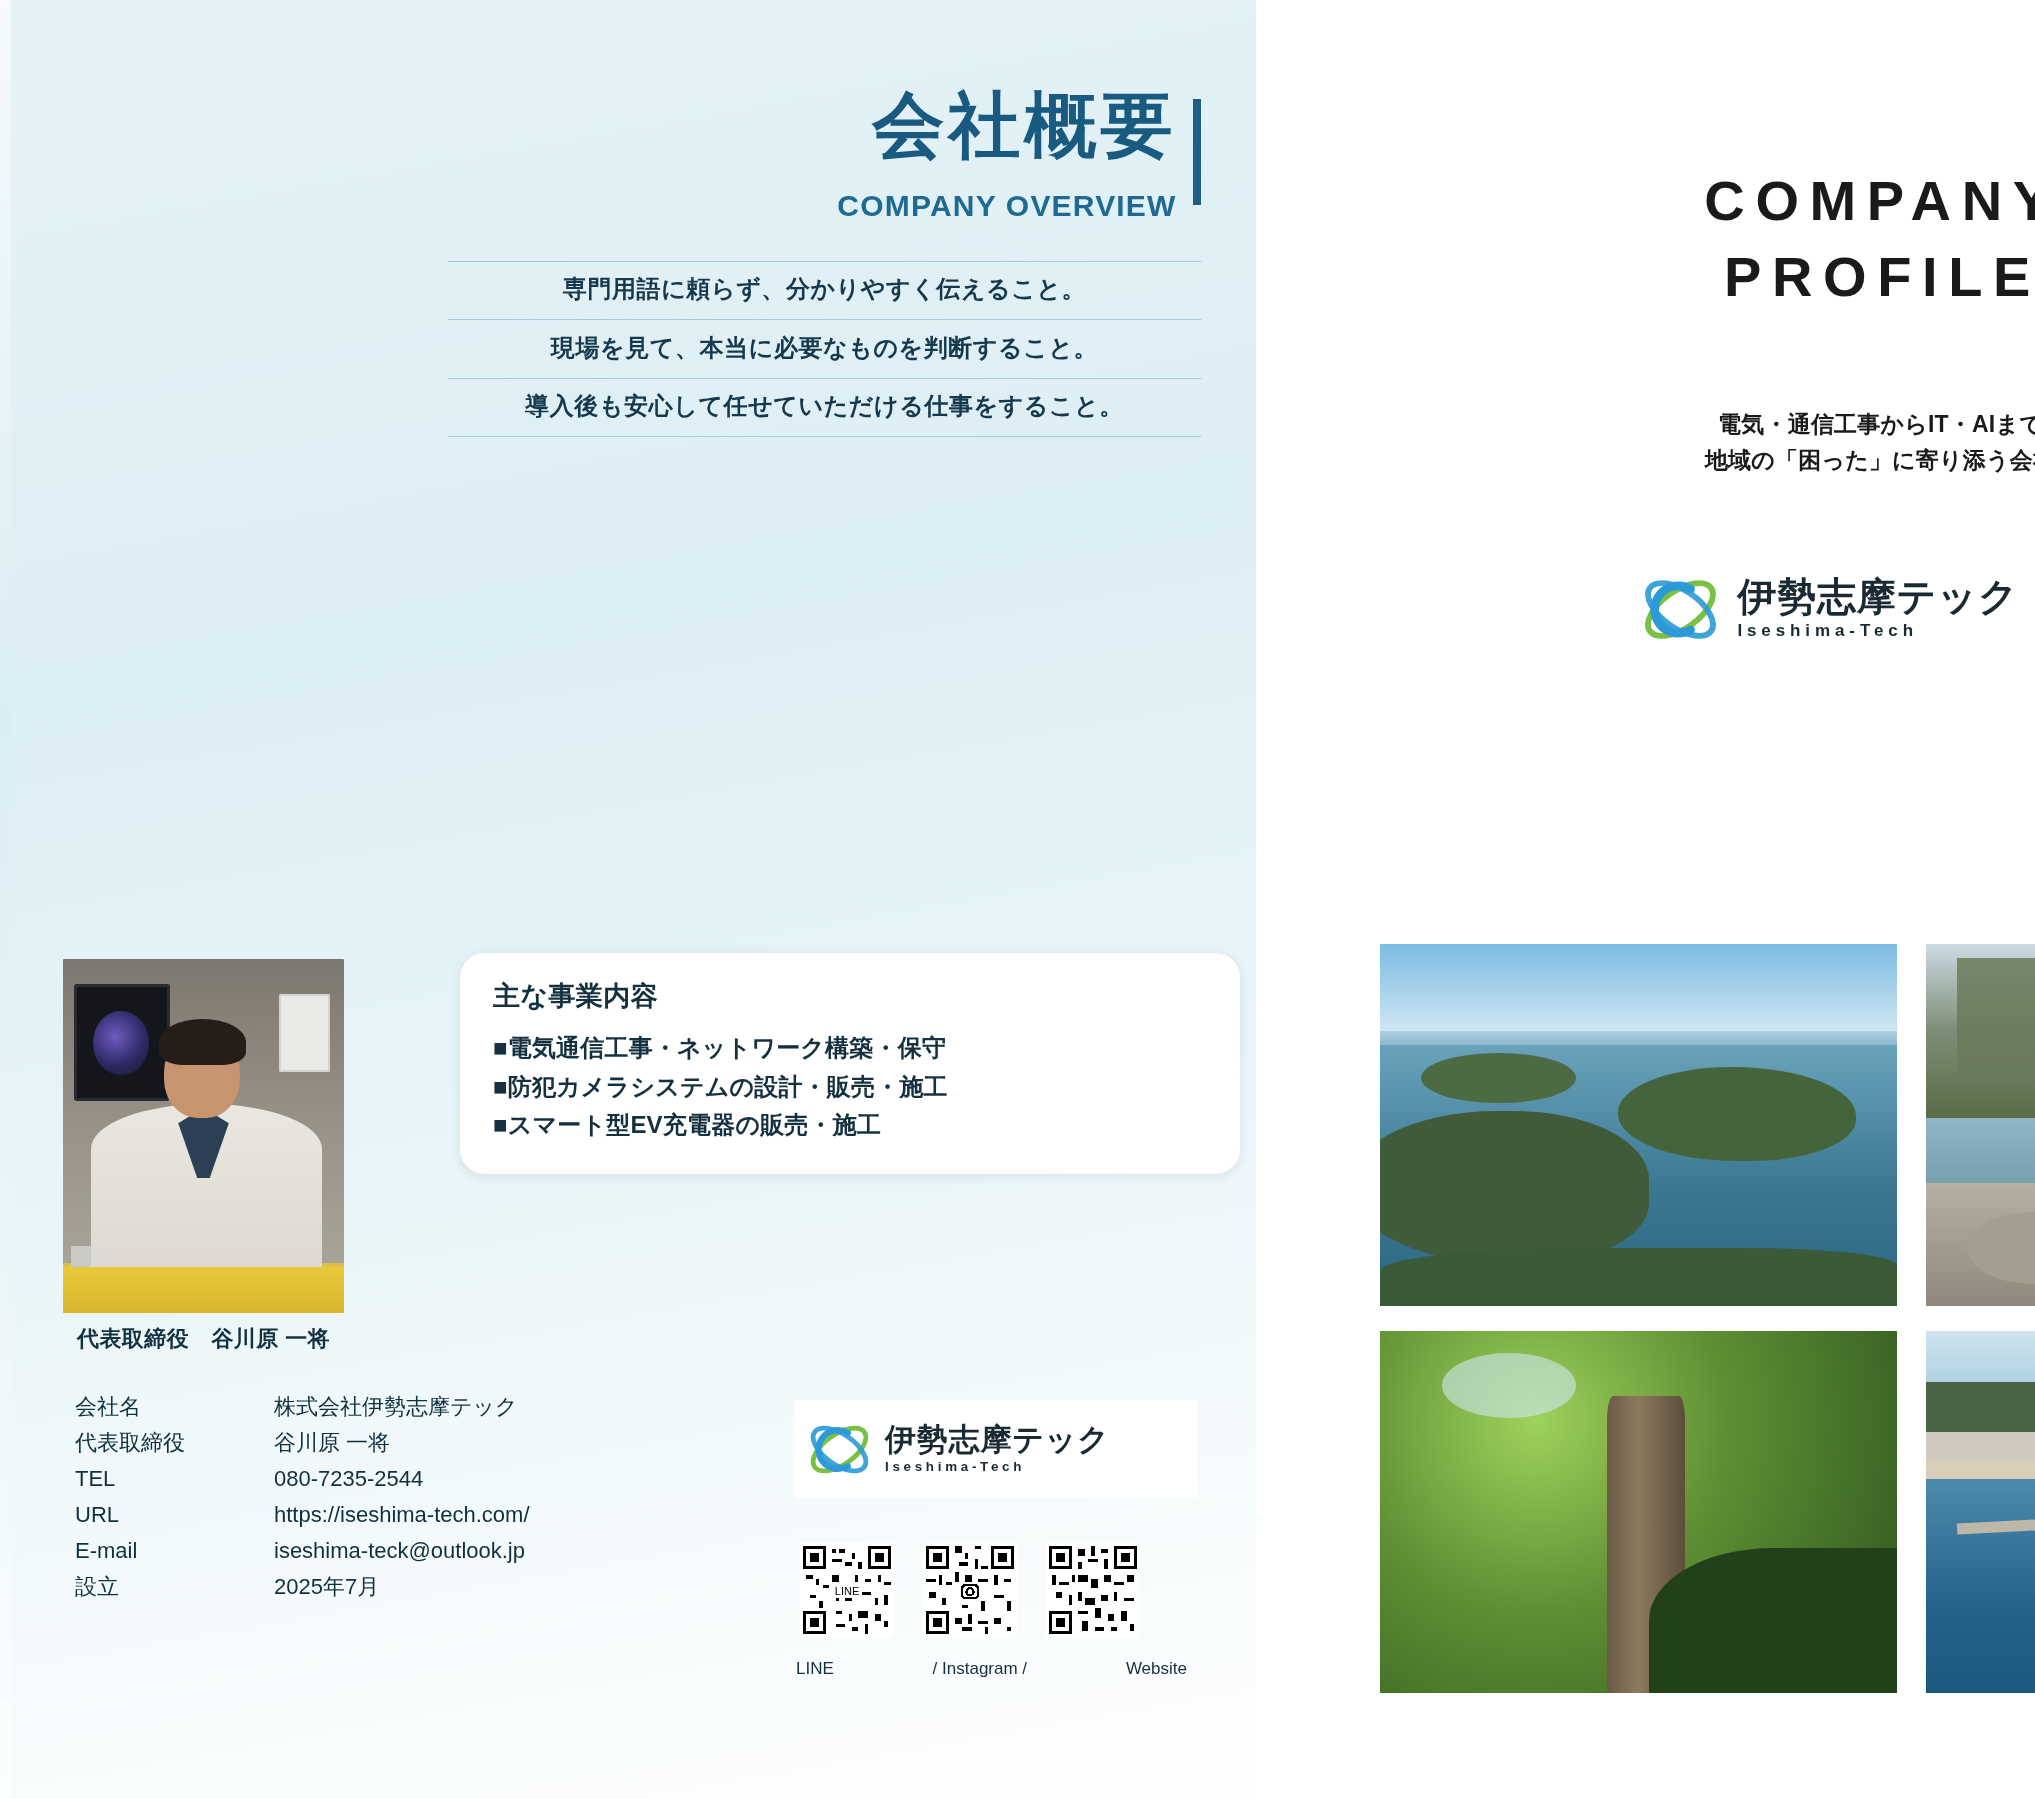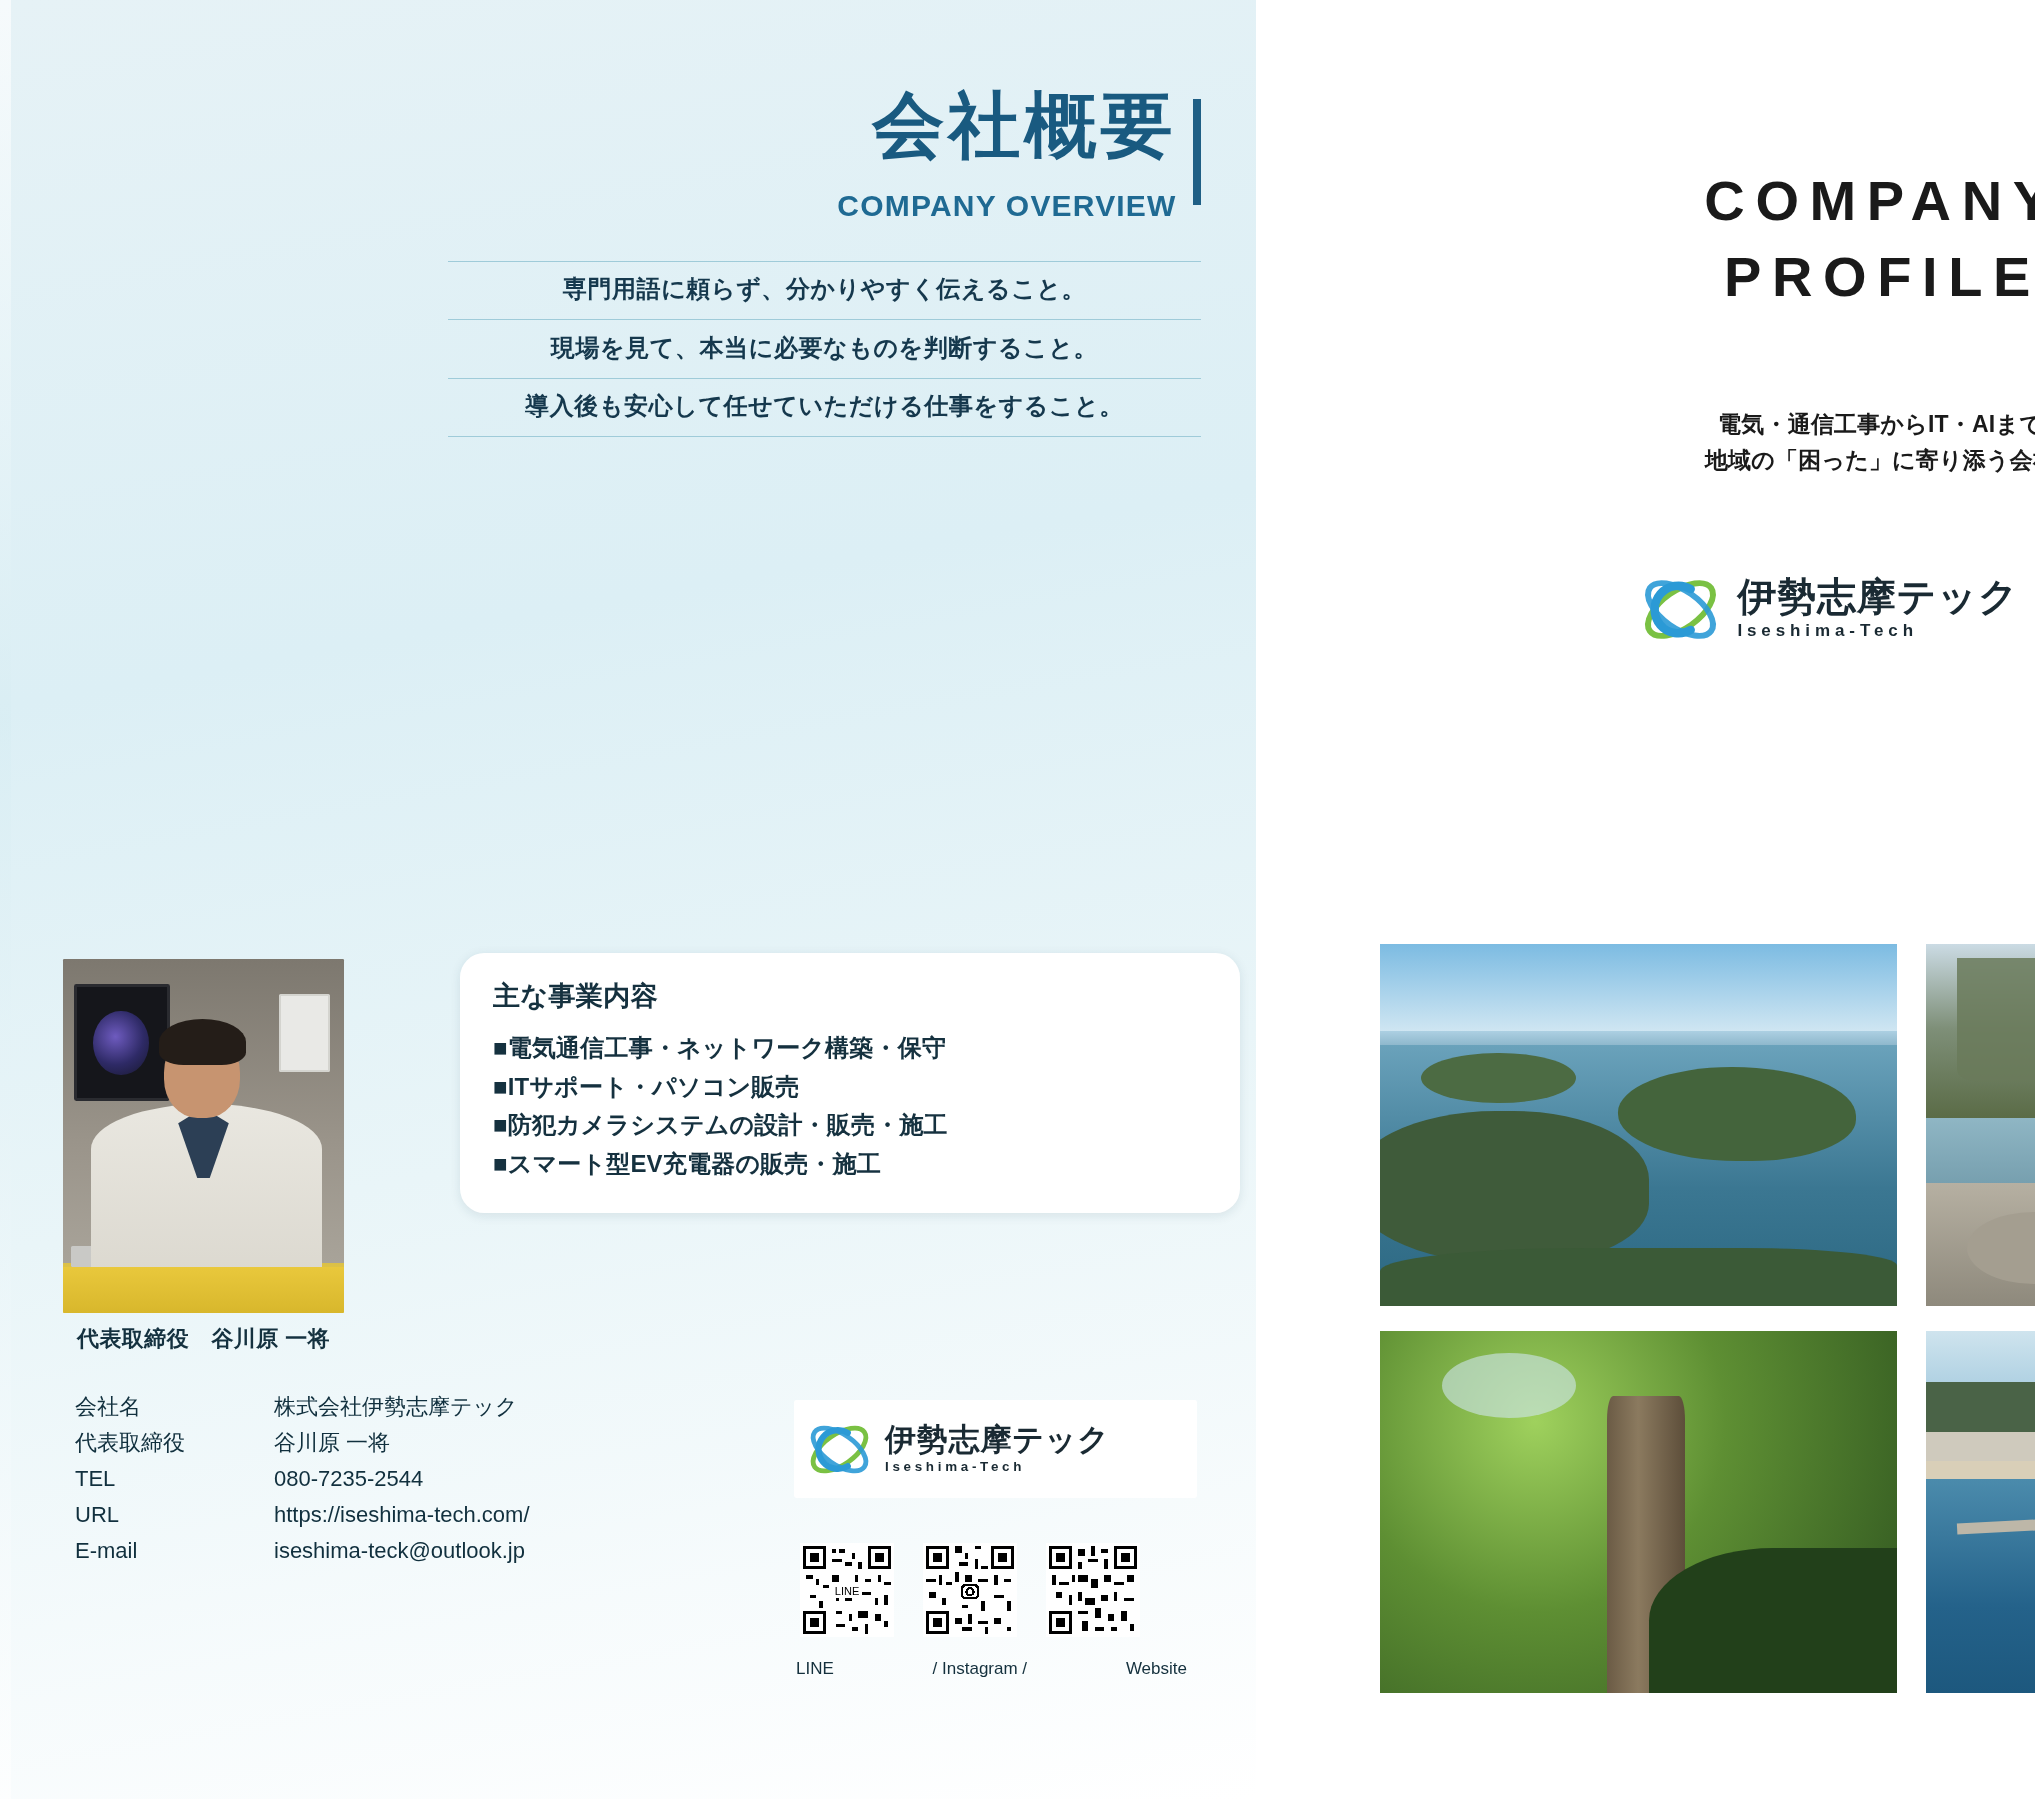--- a/index.html
+++ b/index.html
@@ -314,21 +314,20 @@
         <div class="person-head"></div>
         <div class="person-hair"></div>
         <div class="desk"></div>
       </div>
       <div class="portrait-caption">代表取締役　谷川原 一将</div>
     </div>
 
     <div class="biz-card">
       <div class="biz-title">主な事業内容</div>
       <div class="biz-item">■電気通信工事・ネットワーク構築・保守</div>
-      <div class="biz-item">■ITサポート・パソコン販売</div>
       <div class="biz-item">■防犯カメラシステムの設計・販売・施工</div>
       <div class="biz-item">■スマート型EV充電器の販売・施工</div>
     </div>
 
     <div class="info-table">
       <div class="info-row">
         <div class="info-label">会社名</div>
         <div class="info-value">株式会社伊勢志摩テック</div>
       </div>
       <div class="info-row">
@@ -339,20 +338,24 @@
         <div class="info-label">TEL</div>
         <div class="info-value">080-7235-2544</div>
       </div>
       <div class="info-row">
         <div class="info-label">URL</div>
         <div class="info-value">https://iseshima-tech.com/</div>
       </div>
       <div class="info-row">
         <div class="info-label">E-mail</div>
         <div class="info-value">iseshima-teck@outlook.jp</div>
+      </div>
+      <div class="info-row">
+        <div class="info-label">設立</div>
+        <div class="info-value">2025年7月</div>
       </div>
     </div>
 
     <div class="logo-left">
       <span class="logo-mark">
         <svg viewBox="0 0 100 100" width="100%" height="100%" aria-hidden="true">
           <ellipse cx="50" cy="50" rx="44" ry="22" fill="none" stroke="#7ac143" stroke-width="7" transform="rotate(-35 50 50)"></ellipse>
           <ellipse cx="50" cy="50" rx="44" ry="22" fill="none" stroke="#2b9ad6" stroke-width="7" transform="rotate(35 50 50)" opacity="0.9"></ellipse>
           <path d="M62 26 A28 28 0 1 0 62 74" fill="none" stroke="#2b9ad6" stroke-width="9" stroke-linecap="round"></path>
         </svg>

